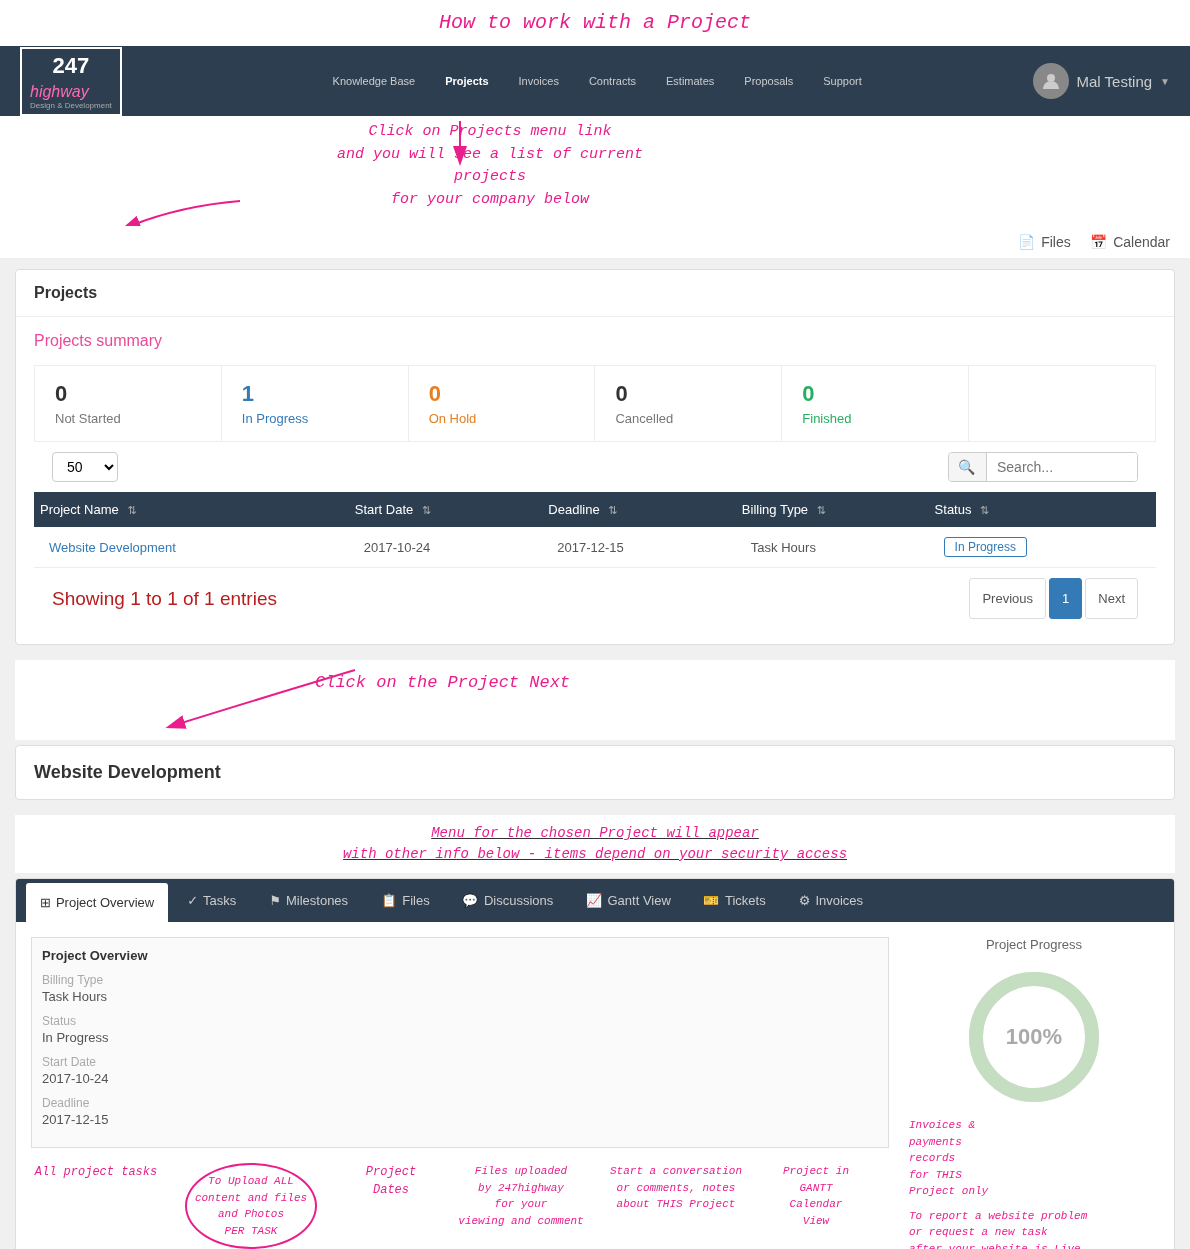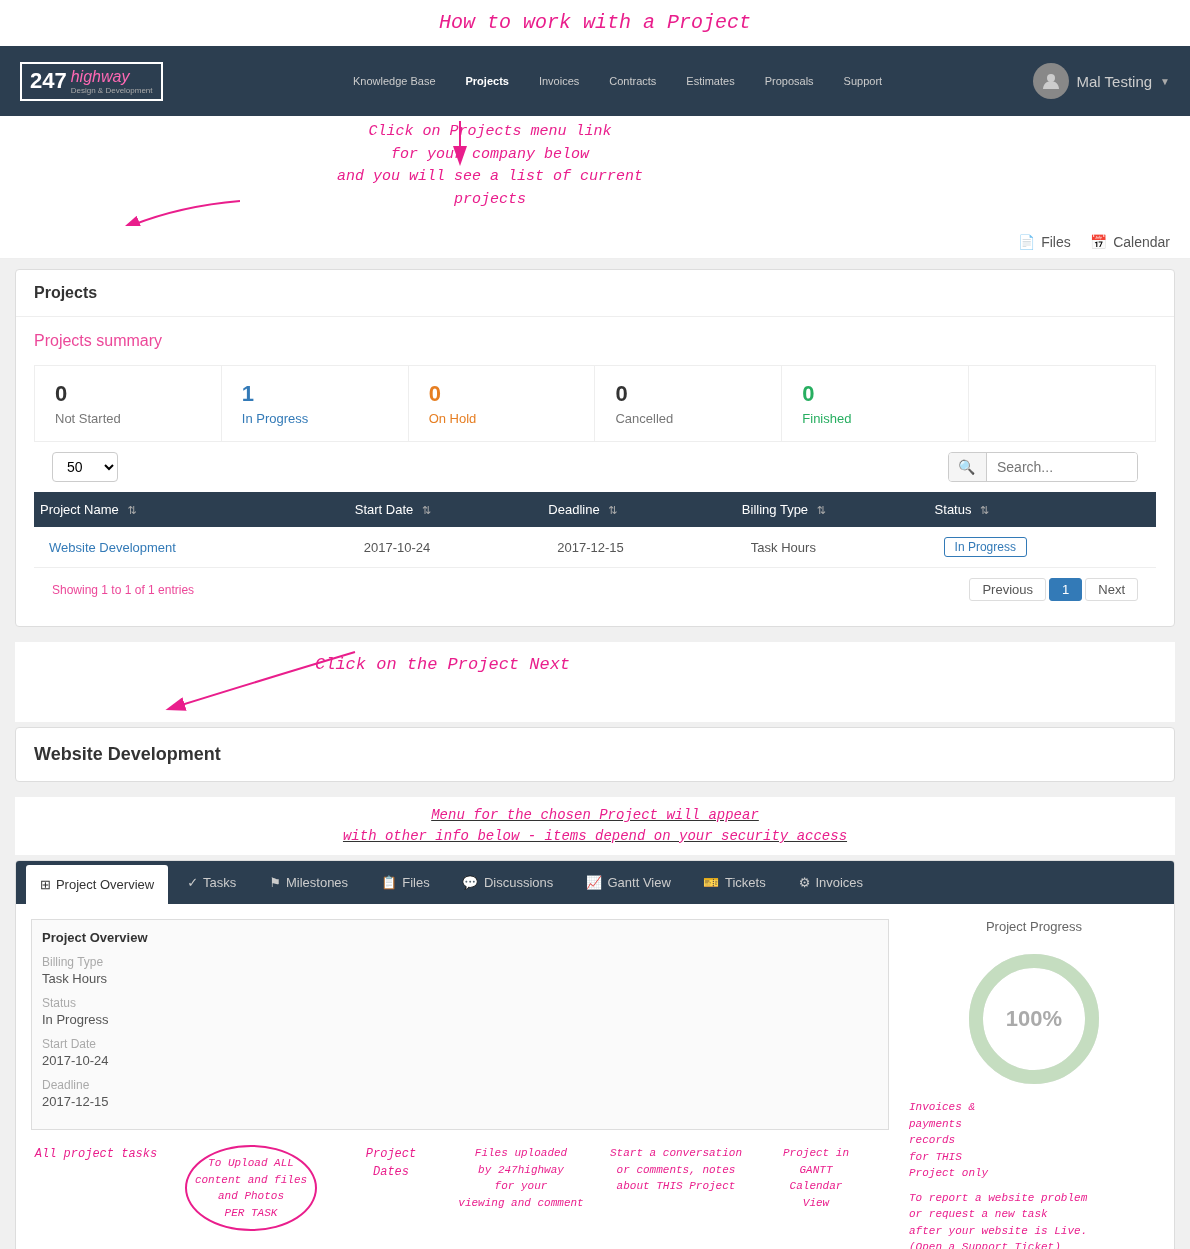--- a/index.html
+++ b/index.html
@@ -17,20 +17,21 @@
       margin-right: 40px;
     }
     .logo-box {
       border: 2px solid #fff;
       padding: 4px 8px;
       color: #fff;
       font-size: 11px;
       display: flex;
       align-items: center;
       gap: 4px;
+      flex-direction: column;
     }
     .logo-247 { font-size: 22px; font-weight: bold; color: #fff; }
     .logo-highway { font-size: 16px; color: #ff69b4; font-style: italic; }
     .logo-sub { font-size: 8px; color: #aaa; }
     .navbar-links {
       display: flex;
       gap: 30px;
       flex: 1;
       justify-content: center;
     }
@@ -202,28 +203,28 @@
       display: inline-block;
     }
 
     
     .table-footer {
       display: flex;
       justify-content: space-between;
       align-items: center;
       padding: 10px 18px;
     }
-    .entries-text { font-size: 12px; color: #ec4899; }
+    .entries-text { font-size: 19px; color: #b91c1c; }
     .pagination {
       display: flex;
       align-items: center;
       gap: 3px;
     }
     .page-btn {
-      padding: 3px 12px;
+      padding: 12px 12px;
       border: 1px solid #ddd;
       background: #fff;
       color: #555;
       font-size: 13px;
       cursor: pointer;
       border-radius: 3px;
     }
     .page-btn.active {
       background: #337ab7;
       color: #fff;
@@ -392,22 +393,22 @@
 
       <path d="M240,85 Q180,90 130,110" stroke="#e91e8c" stroke-width="2" fill="none" marker-end="url(#arrow2)"></path>
       <defs>
         <marker id="arrow2" markerWidth="10" markerHeight="7" refX="5" refY="3.5" orient="auto">
           <polygon points="0 0, 10 3.5, 0 7" fill="#e91e8c"></polygon>
         </marker>
       </defs>
     </svg>
     <div style="position:absolute; top:5px; left:300px; width:380px; text-align:center;">
       <span class="pink-annotation" style="font-size:15px; display:block;">Click on Projects menu link</span>
+      <span class="pink-annotation" style="font-size:15px; display:block;">and you will see a list of current projects</span>
       <span class="pink-annotation" style="font-size:15px; display:block;">for your company below</span>
-      <span class="pink-annotation" style="font-size:15px; display:block;">and you will see a list of current projects</span>
     </div>
   </div>
 
   <div class="top-bar">
     <div class="top-bar-item">
       <span>📄</span>
       <span>Files</span>
     </div>
     <div class="top-bar-item">
       <span>📅</span>

